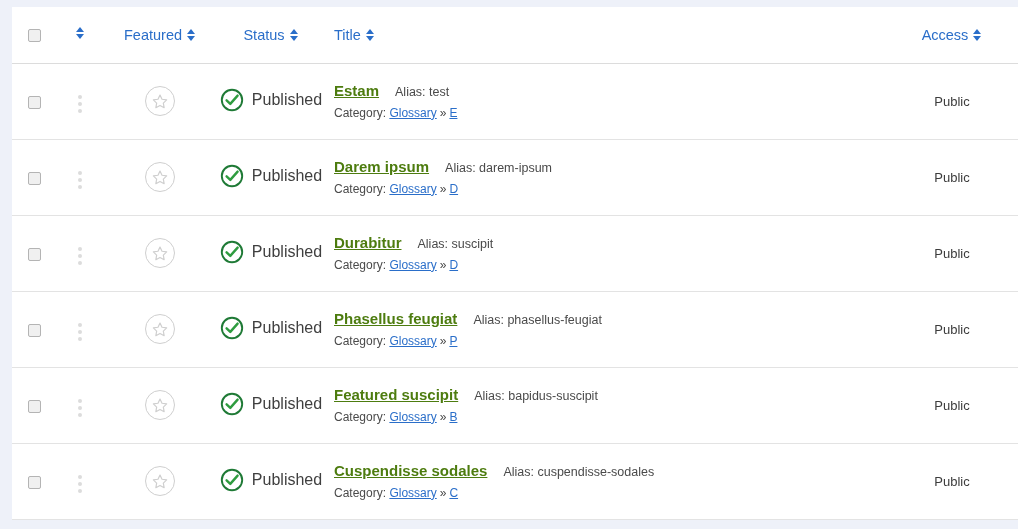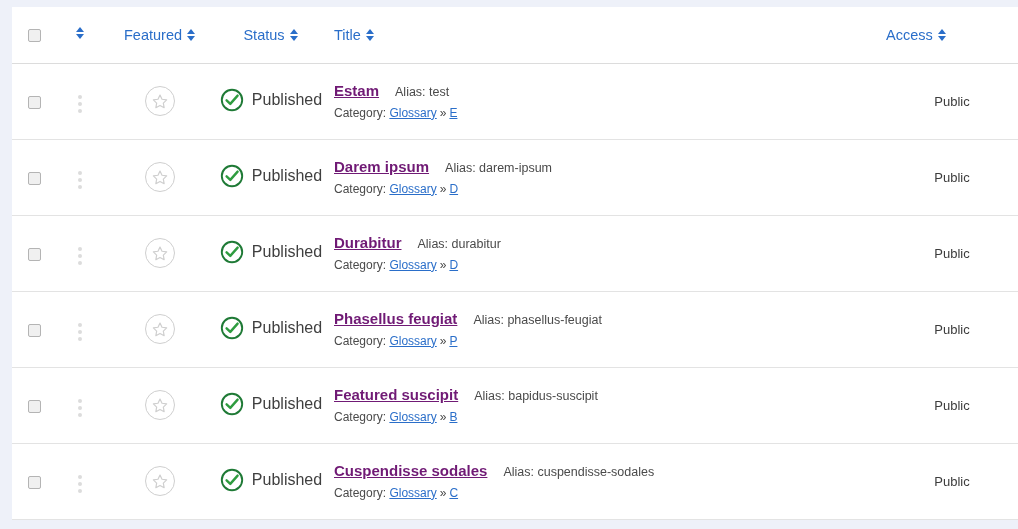--- a/index.html
+++ b/index.html
@@ -40,21 +40,21 @@
     background: #ffffff;
   }
   .col-check  { width: 44px; }
   .col-order  { width: 48px; }
   .col-featured { width: 112px; }
   .col-status { width: 110px; }
   .col-title  { width: 560px; }
   .col-access { width: 132px; }
 
   thead th.th-title-col { text-align: left; padding-left: 8px; }
-  thead th.th-access-col { text-align: left; }
+  thead th.th-access-col { text-align: center; }
 
   .sort-link {
     color: #2a6ec9;
     text-decoration: none;
     white-space: nowrap;
     cursor: pointer;
     display: inline-flex;
     align-items: center;
     gap: 5px;
   }
@@ -160,21 +160,21 @@
 
   
   .title-line {
     line-height: 17px;
     margin-bottom: 4px;
     white-space: nowrap;
   }
   .title-link {
     font-size: 15px;
     font-weight: bold;
-    color: #701a75;
+    color: #4d7c0f;
     text-decoration: underline;
     cursor: pointer;
   }
   .alias {
     font-size: 12.5px;
     color: #4a4a4a;
     margin-left: 16px;
   }
   .cat-line {
     font-size: 12px;
@@ -358,21 +358,21 @@
           <svg width="24" height="24" viewBox="0 0 24 24">
             <circle cx="12" cy="12" r="10.2" fill="none" stroke="#1f7a36" stroke-width="1.9"></circle>
             <path d="M6.6 12.3 L10.3 15.9 L17.6 7.6" fill="none" stroke="#2e9c3f" stroke-width="2.4" stroke-linecap="round" stroke-linejoin="round"></path>
           </svg>
         </span>
         <span class="status-label">Published</span>
       </span>
     </td>
     <td class="td-title">
       <div class="title-line">
-        <a class="title-link" href="#">Durabitur</a><span class="alias">Alias: durabitur</span>
+        <a class="title-link" href="#">Durabitur</a><span class="alias">Alias: suscipit</span>
       </div>
       <div class="cat-line">
         <span>Category:</span>
         <a class="cat-link" href="#">Glossary</a><span class="cat-sep">»</span><a class="cat-link" href="#">D</a>
       </div>
     </td>
     <td>
       <span class="access-text">Public</span>
     </td>
   </tr>

